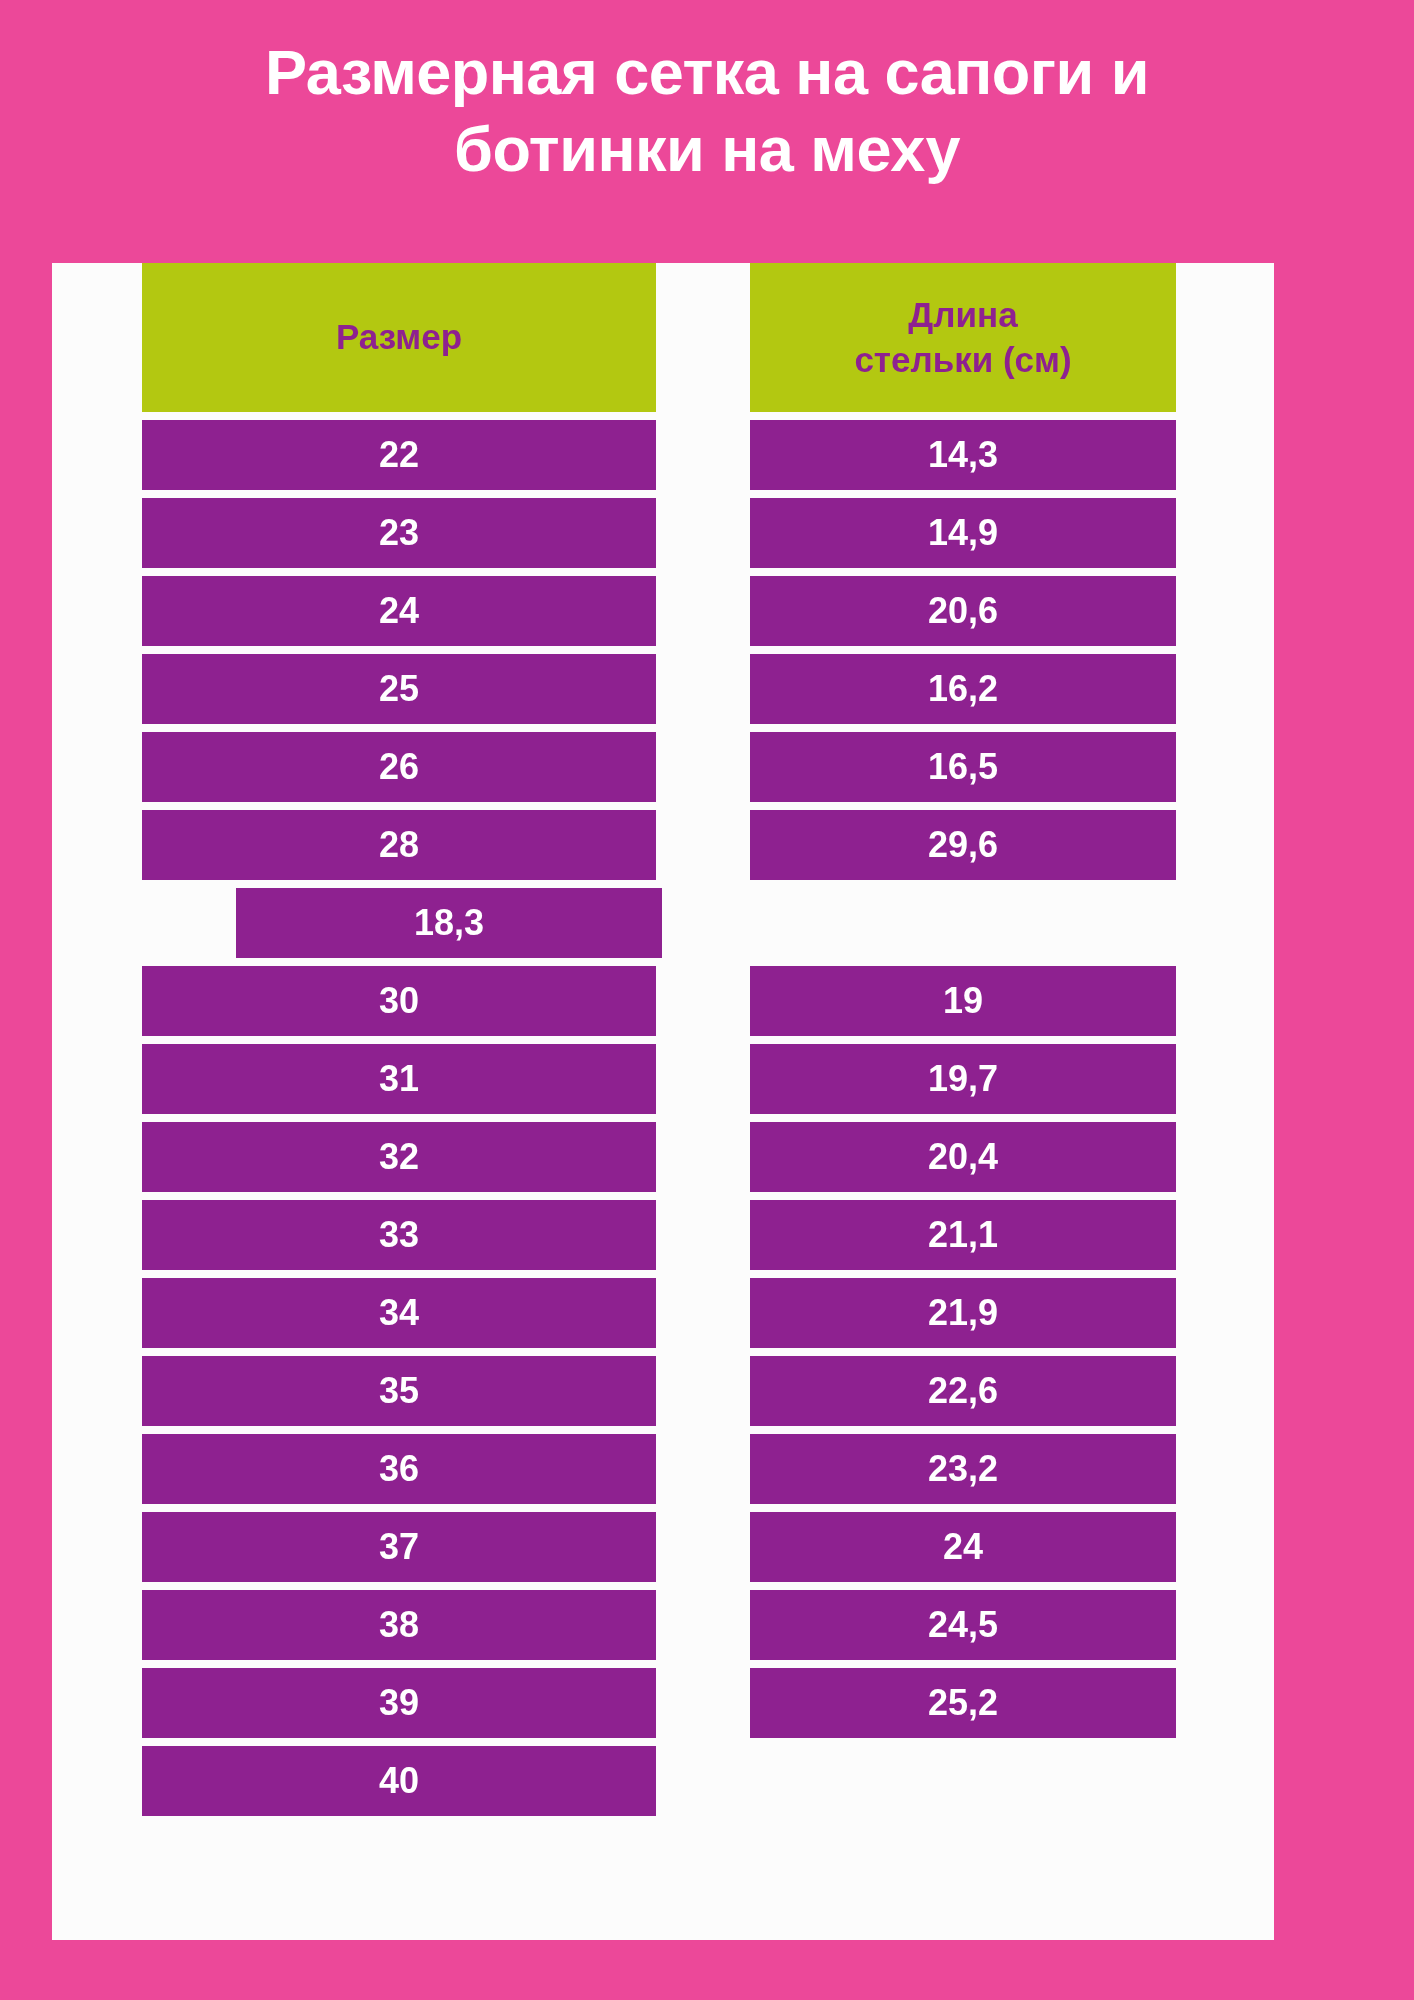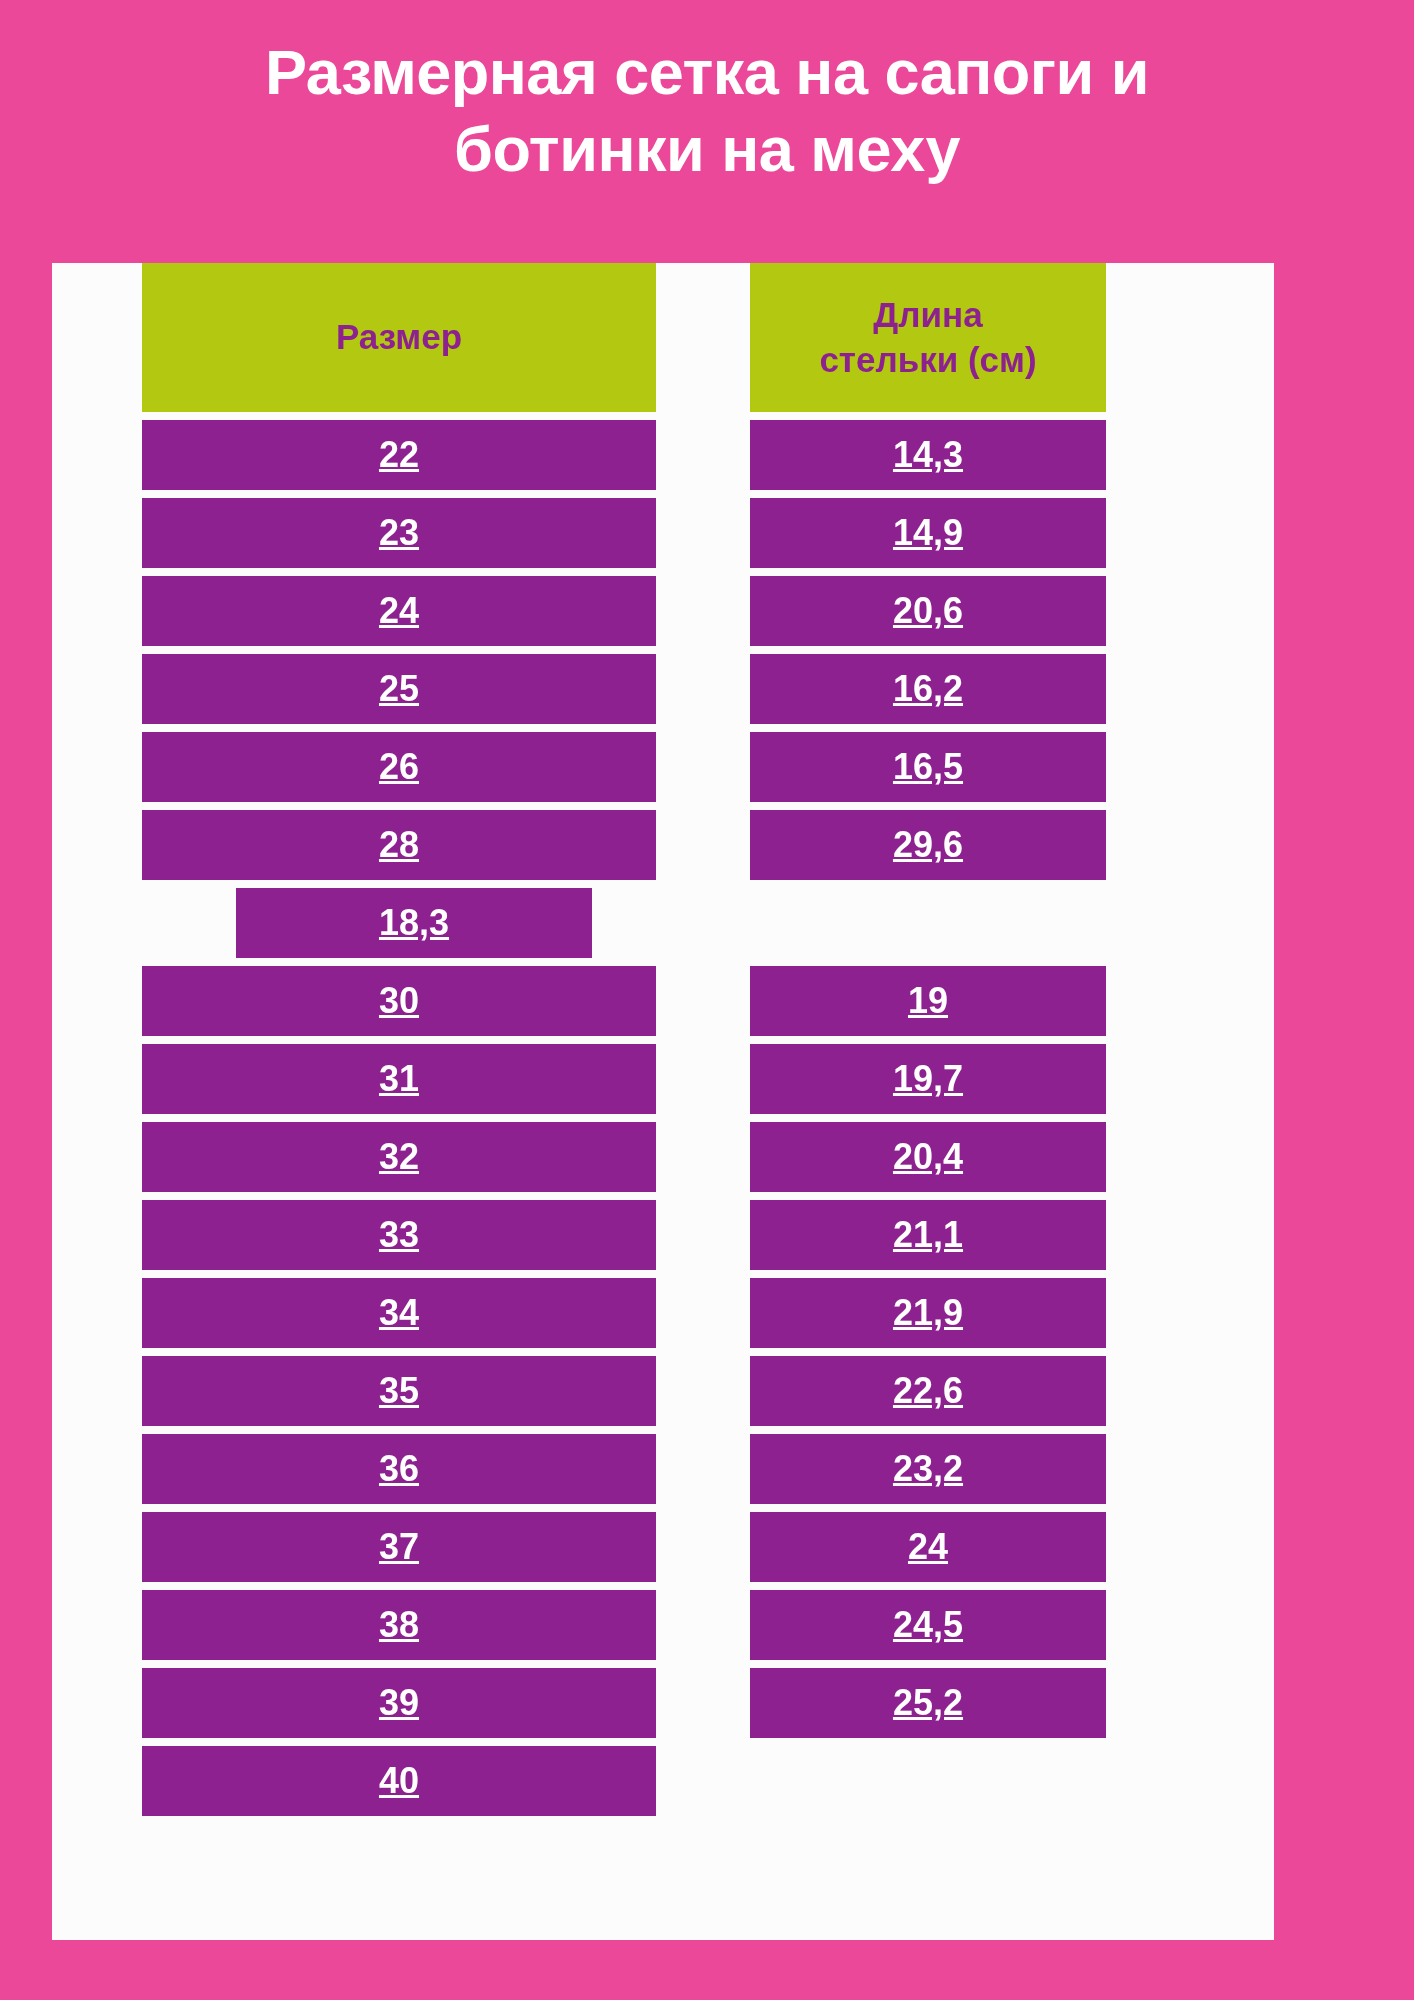--- a/index.html
+++ b/index.html
@@ -73,42 +73,41 @@
   .cell {
     box-sizing: border-box;
     display: flex;
     align-items: center;
     justify-content: center;
     text-align: center;
   }
 
   .col-size    { width: 514px; }
   .col-gap     { width: 94px; background: transparent; }
-  .col-length  { width: 356px; }
+  .col-length  { width: 426px; }
 
   
   .row-head { height: 149px; }
   .row-head .cell.filled {
     background: #B3C811;
     color: #8E2190;
     font-size: 35px;
     font-weight: bold;
     line-height: 1.28;
     white-space: pre-line;
   }
 
   
   .row-data { height: 70px; margin-top: 8px; }
   .row-data .cell.filled {
     background: #8E2190;
     color: #FFFFFF;
     font-size: 36px;
     font-weight: bold;
     line-height: 1;
-    text-decoration: underline;
   }
 </style>
 </head>
 <body>
 
 <div class="poster">
 
   <div class="title-block">
     <h1 class="title">Размерная сетка на сапоги и
 ботинки на меху</h1>

